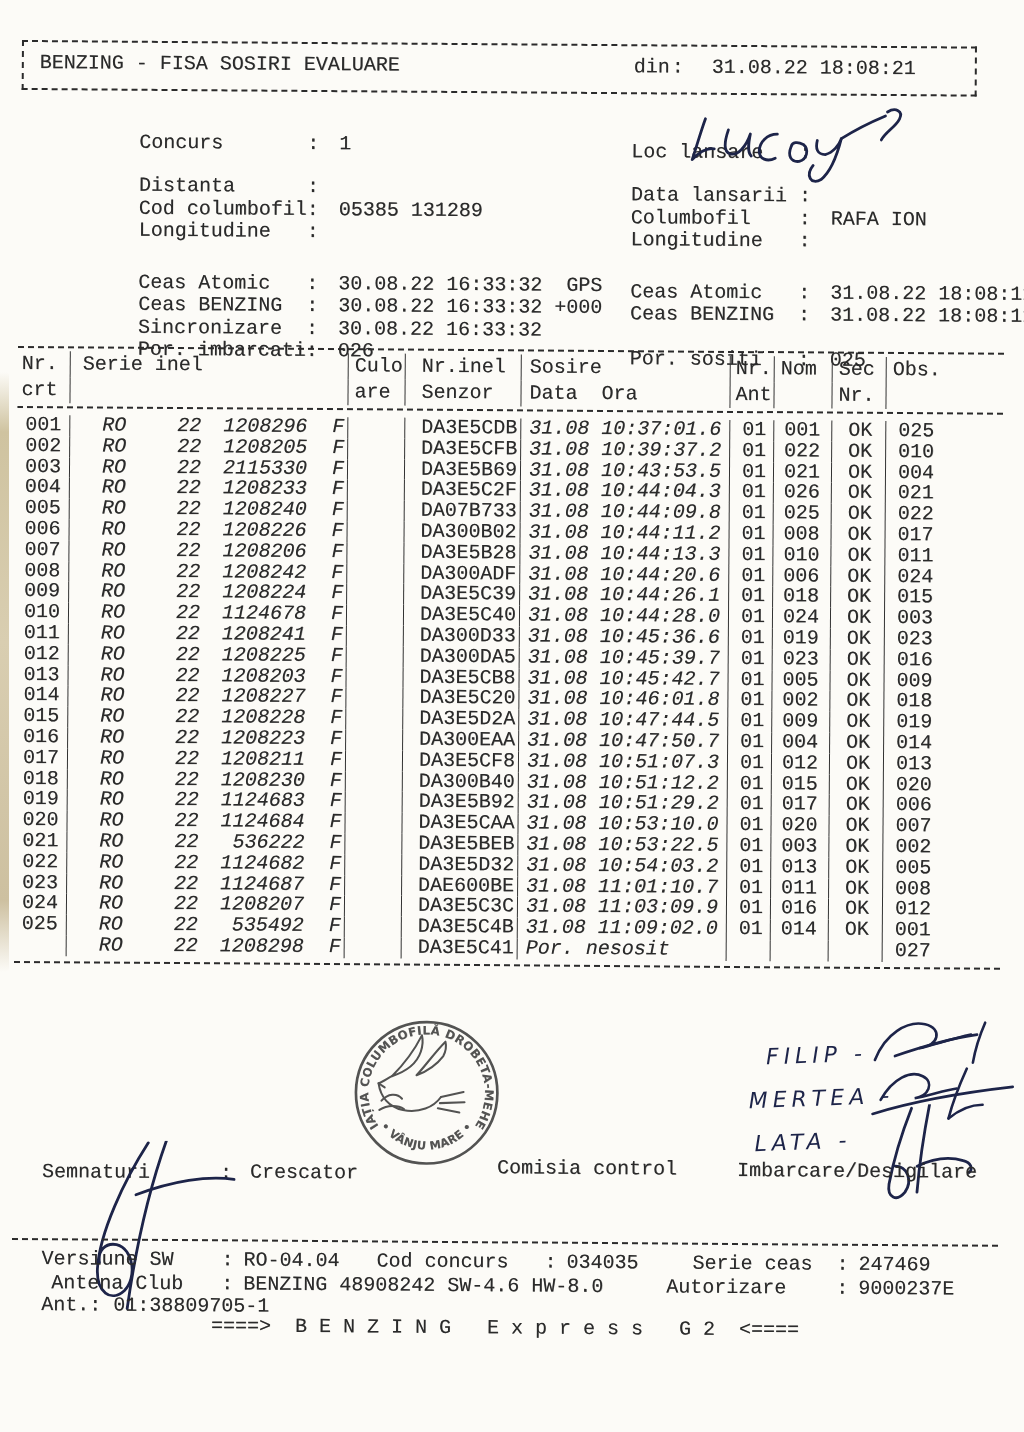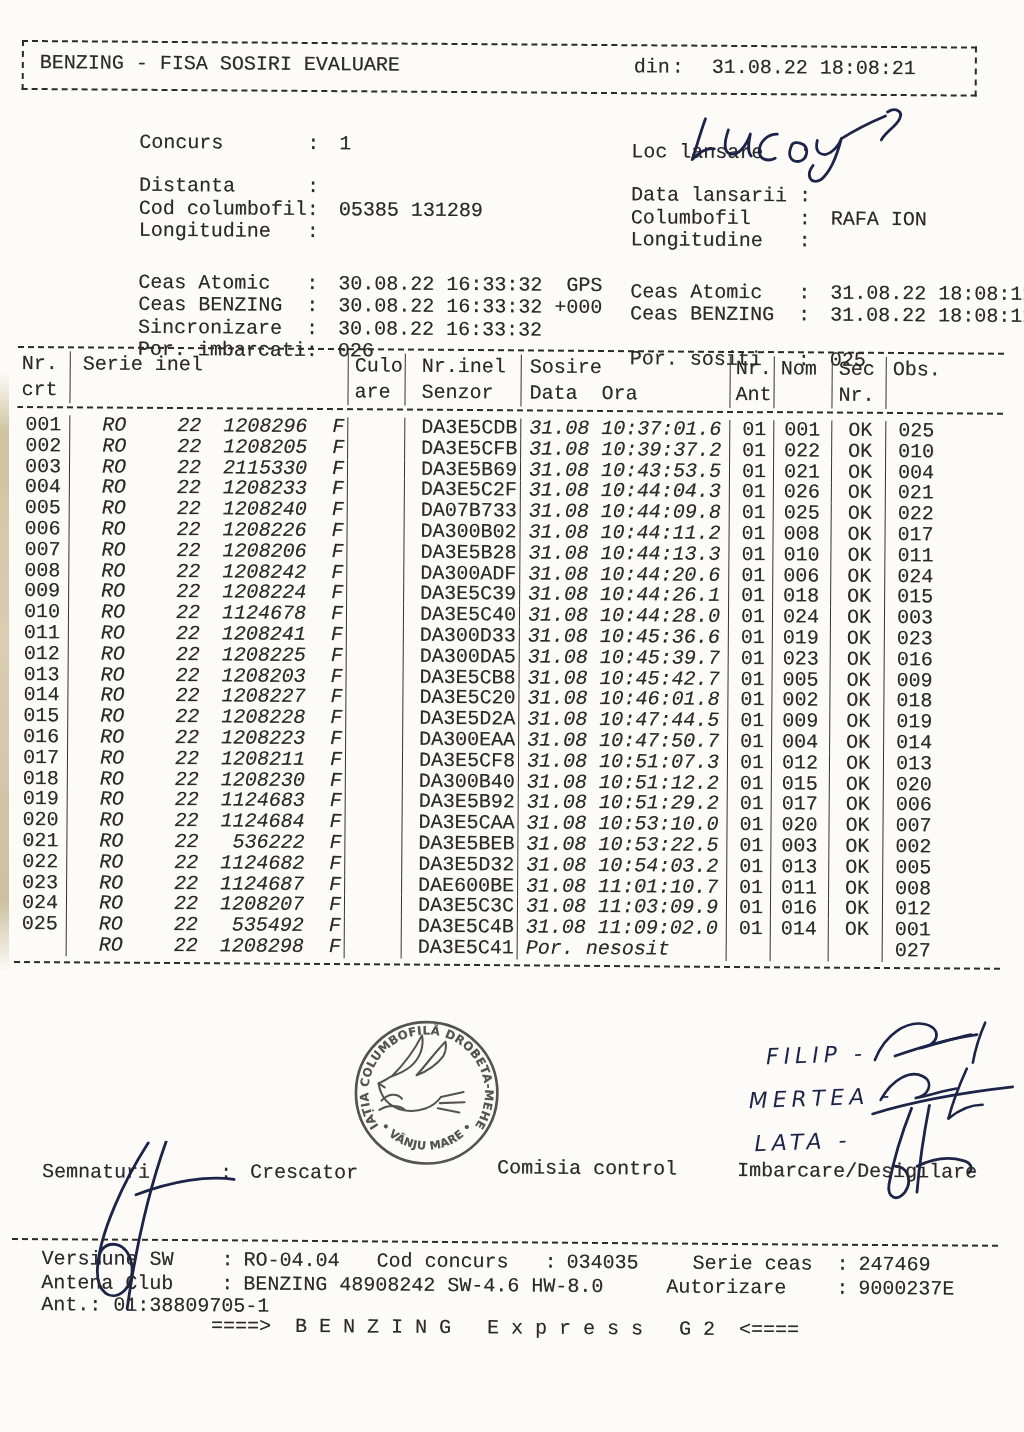--- a/index.html
+++ b/index.html
@@ -76,21 +76,21 @@
   .sem-crescator{left:258px;top:1159px;}
   .sem-comisia{left:505px;top:1153px;}
   .sem-imbarcare{left:745px;top:1154px;}
 
   .hr2{position:absolute;left:20px;top:1238px;width:988px;}
 
   .footer span{position:absolute;font-size:20px;white-space:pre;}
   .f-vl{left:50px;top:1247px;}  .f-vc{left:230px;top:1247px;} .f-vv{left:252px;top:1247px;}
   .f-cl{left:385px;top:1247px;} .f-cc{left:553px;top:1247px;} .f-cv{left:575px;top:1247px;}
   .f-sl{left:701px;top:1247px;} .f-sc{left:845px;top:1247px;} .f-sv{left:867px;top:1247px;}
-  .f-al{left:50px;top:1271px;}  .f-ac{left:230px;top:1271px;} .f-av{left:252px;top:1271px;}
+  .f-al{left:60px;top:1271px;}  .f-ac{left:230px;top:1271px;} .f-av{left:252px;top:1271px;}
   .f-ul{left:675px;top:1271px;} .f-uc{left:845px;top:1271px;} .f-uv{left:867px;top:1271px;}
   .f-ant{left:50px;top:1293px;}
   .f-exp{left:220px;top:1313px;}
 </style>
 </head>
 <body>
 
 <div class="page">
   <div class="edge"></div>
 

